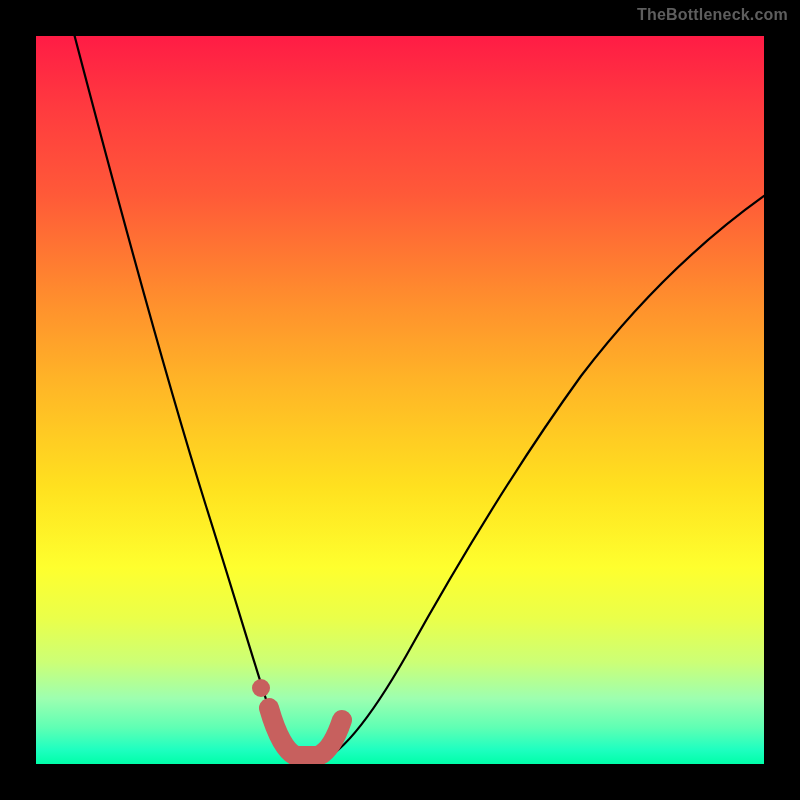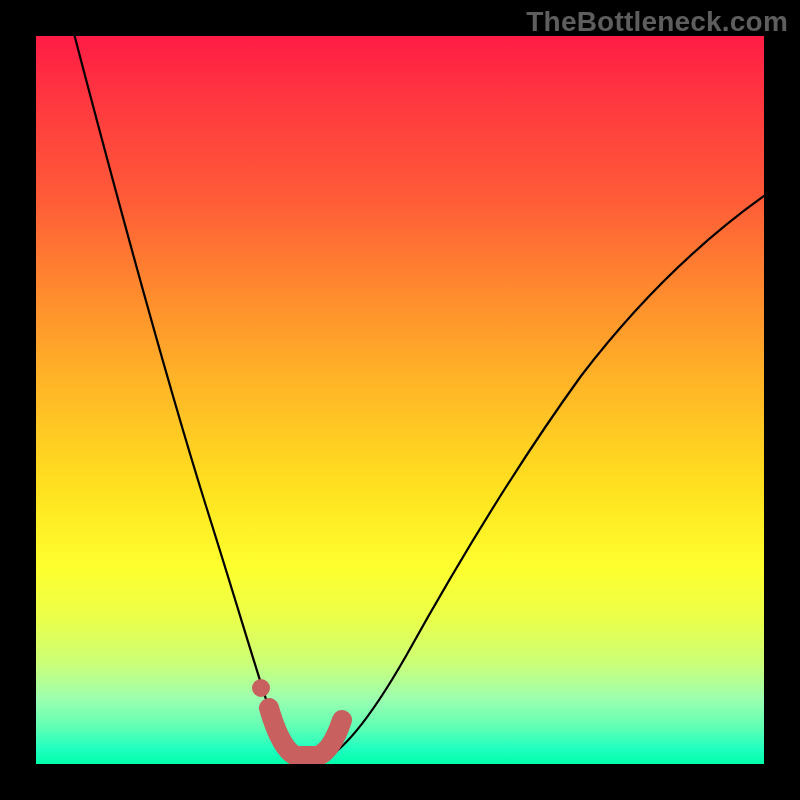--- a/index.html
+++ b/index.html
@@ -40,21 +40,21 @@
       #5fffb4 95%,
       #1fffc0 98%,
       #00ffa9 100%
     );
     overflow: hidden;
   }
   .attribution {
     position: absolute;
     top: 6px;
     right: 12px;
-    font-size: 28px;
+    font-size: 16px;
     font-weight: 600;
     color: #5e5e5e;
     letter-spacing: 0.2px;
   }
   svg.curve {
     position: absolute;
     top: 0;
     left: 0;
     width: 728px;
     height: 728px;

